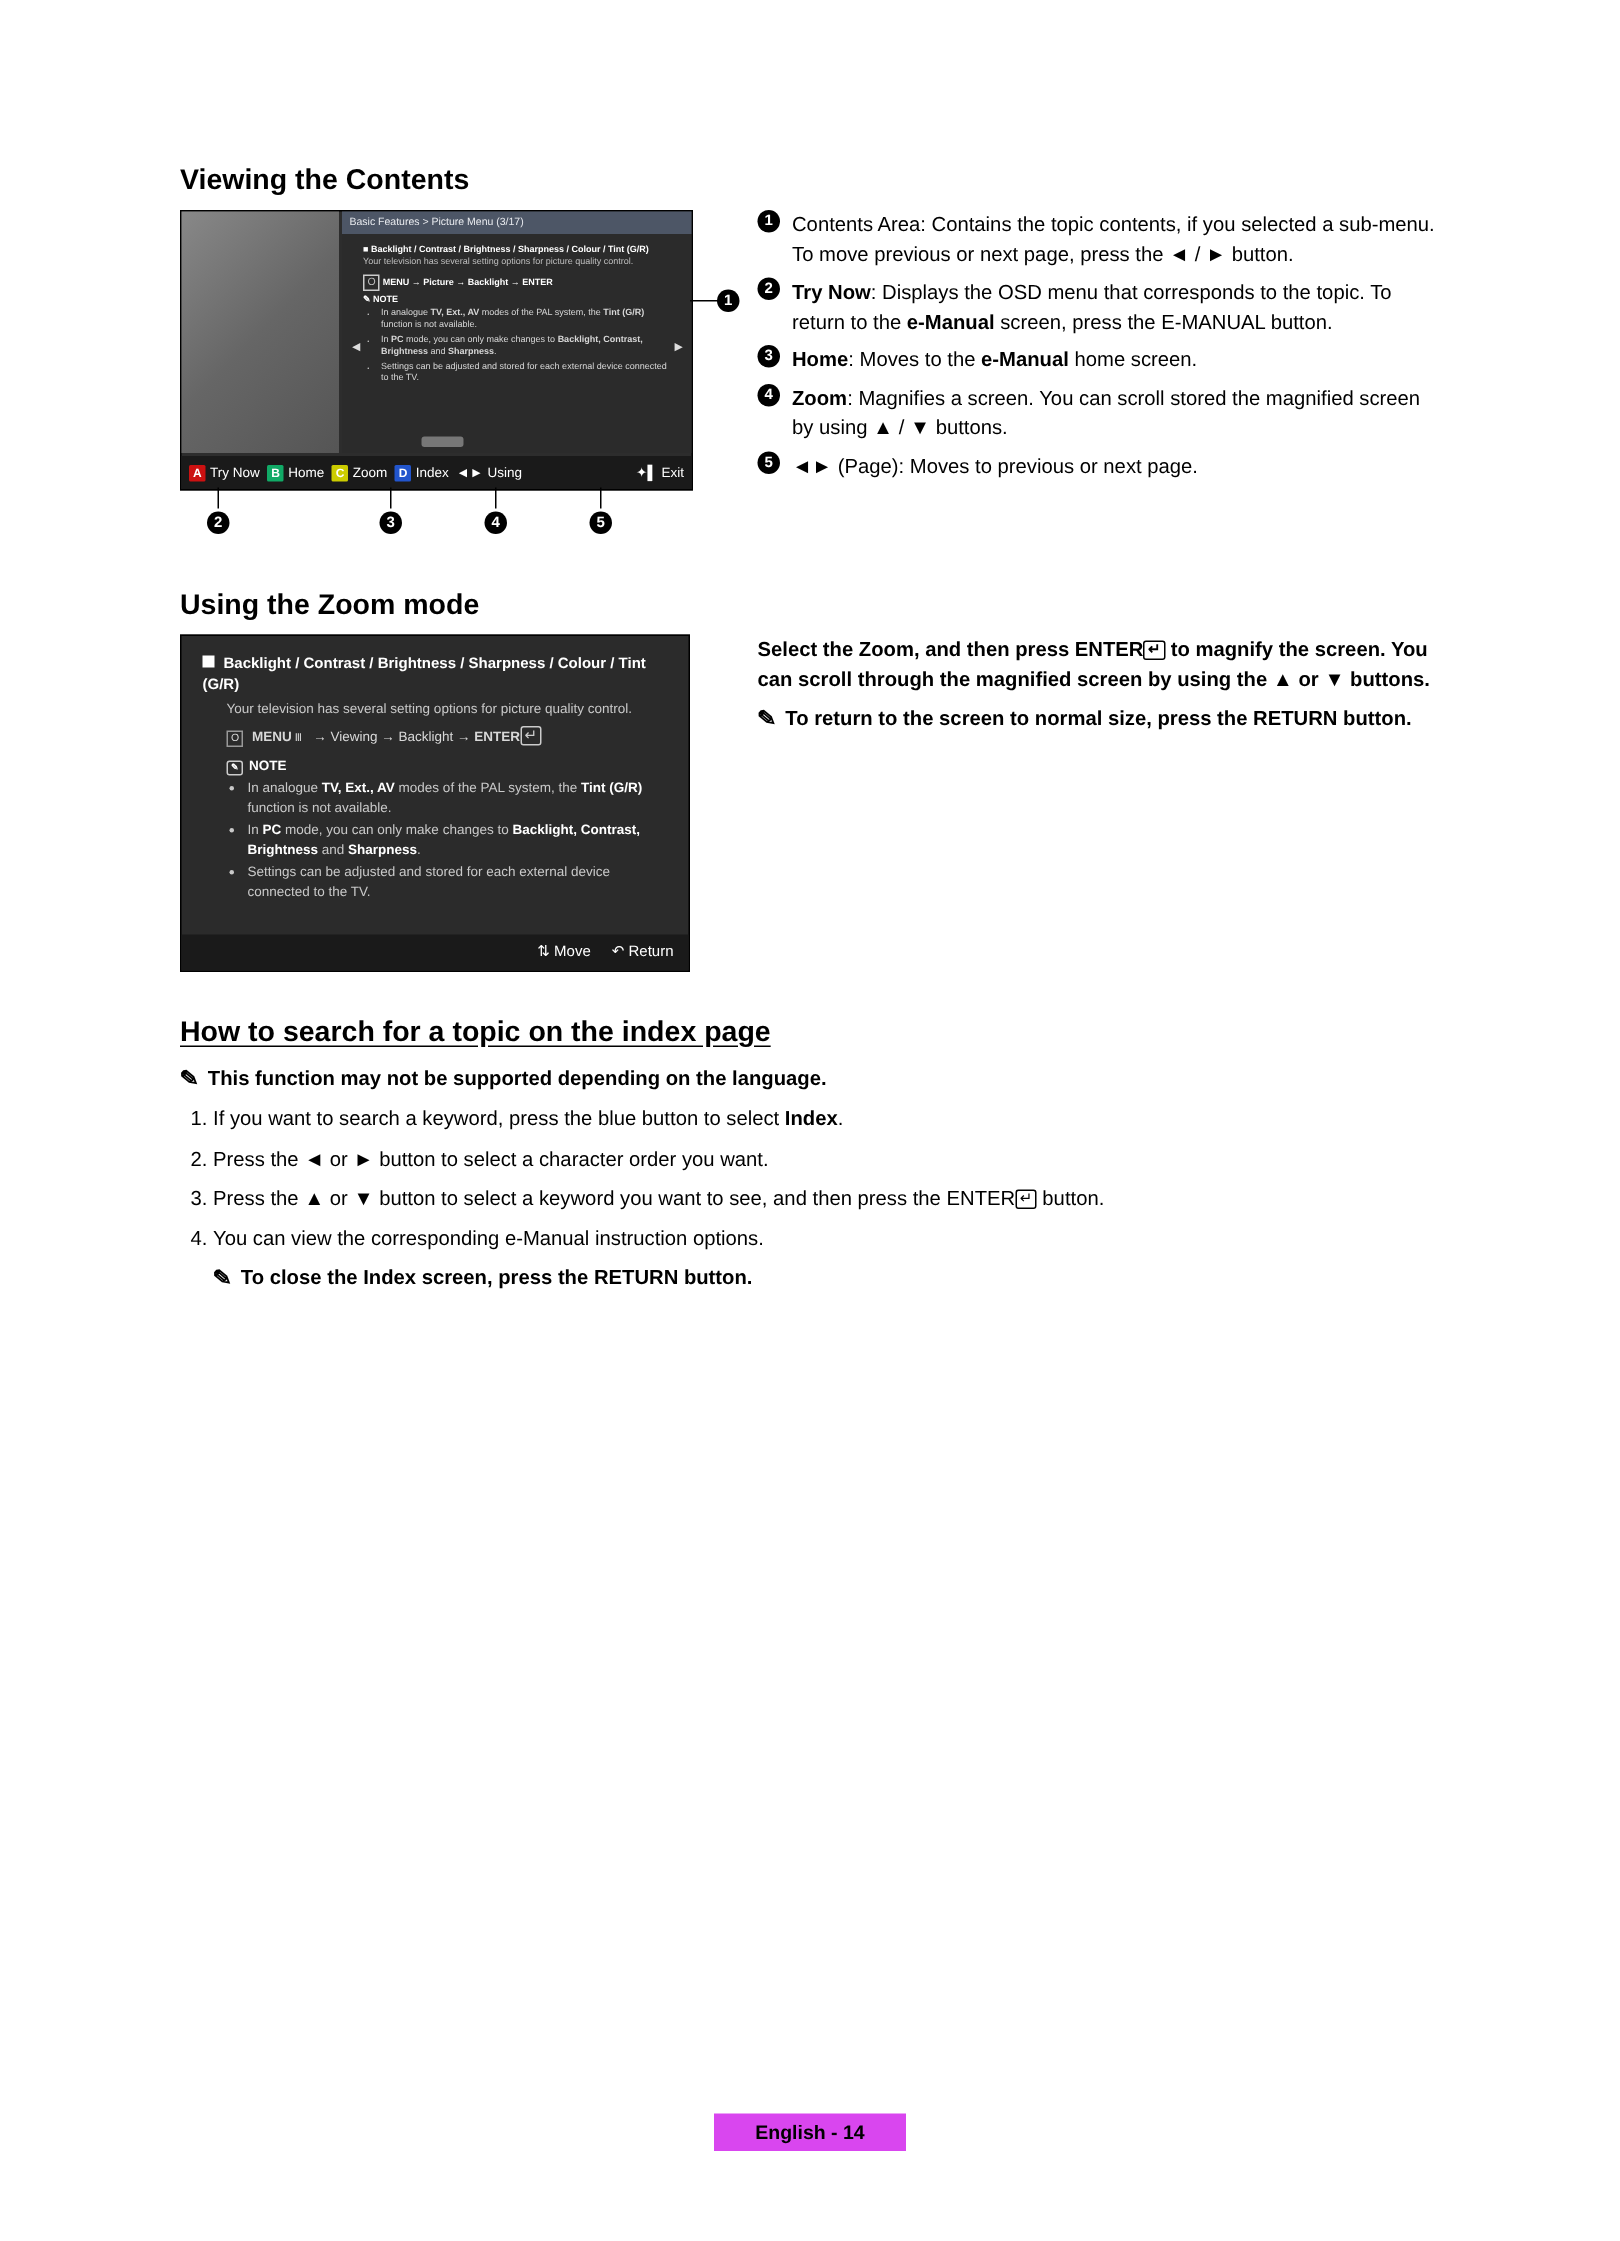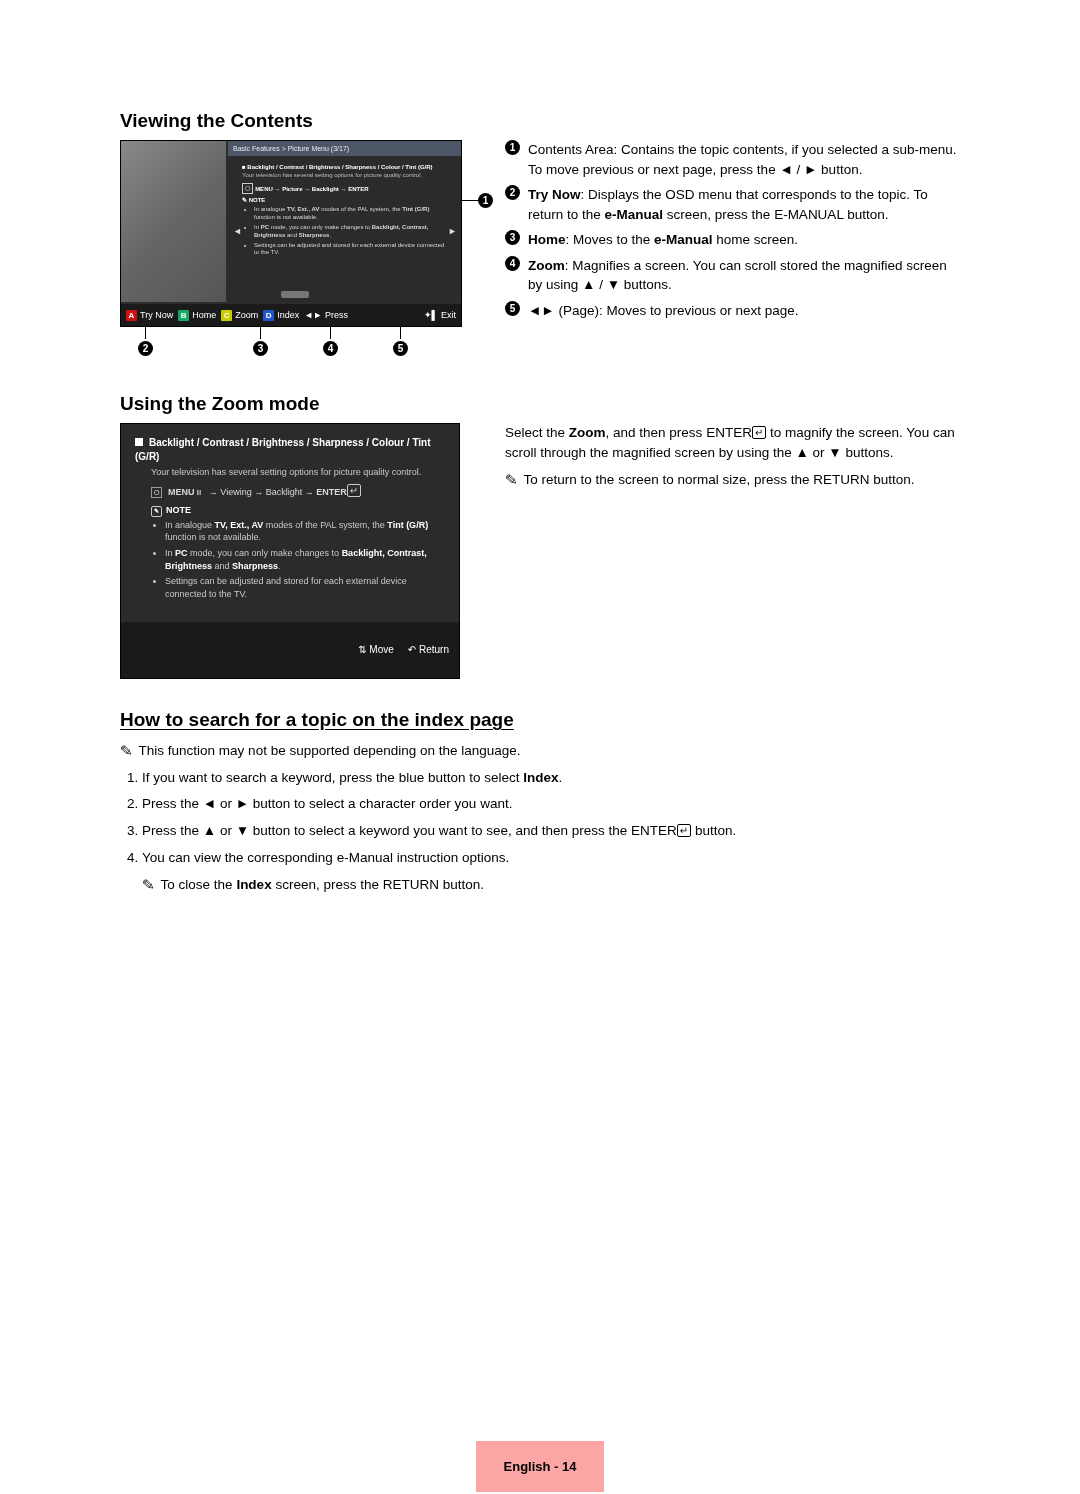--- a/index.html
+++ b/index.html
@@ -138,42 +138,42 @@
   .screenshot2 .note-head .nicon {
     display:inline-block; border:1px solid #ccc; border-radius:2px;
     font-size:6px; padding:0 2px; margin-right:4px;
   }
   .screenshot2 ul { margin:2px 0 22px 30px; padding:0; list-style:disc; color:#c9c9c9;}
   .screenshot2 ul li { margin-bottom:3px; }
   .screenshot2 ul li b, .screenshot2 ul li strong { color:#fff;}
   .ss2-footer {
     background:#1a1a1a; margin:14px -14px 0 -14px; height:24px;
     color:#fff; font-size:10px; display:flex; align-items:center;
-    justify-content:flex-end; padding:16px 10px; gap:14px;
+    justify-content:flex-end; padding:0 10px; gap:14px;
   }
 
   .note-icon {
     display:inline-block;
     transform: rotate(-5deg);
     font-size:15px; margin-right:6px; position:relative; top:1px;
   }
 
   ol.steps { padding-left:22px; margin:6px 0 0 0; }
   ol.steps > li { margin-bottom:7px; line-height:1.45; font-size:13.5px;}
   ol.steps ul { list-style:none; padding-left:0; margin:6px 0 0 0;}
-  .body-note { font-size:13.5px; line-height:1.5; margin-bottom:4px;}
+  .body-note { font-size:13.5px; line-height:1.5; margin-bottom:4px;font-weight:bold;}
 
   .page-footer {
     text-align:center;
     margin-top:540px;
     padding:5px 0;
   }
   .page-footer .bar {
-    display:inline-block; background:#fca5a5;
-    padding:18px 28px; font-weight:bold;
+    display:inline-block; background:#d946ef;
+    padding:5px 28px; font-weight:bold;
     font-size:13px;
   }
 
   .enter-icon {
     display:inline-block; border:1.3px solid #000; border-radius:2px;
     font-size:10px; line-height:11px; padding:0 2px; position:relative; top:-1px;
   }
   .menu-icon {
     display:inline-block; border:1.3px solid #ccc; font-size:7px; padding:0 2px;
   }
@@ -217,21 +217,21 @@
           <span class="grp">
               <span class="btn-key btn-c">C</span>
               <span>Zoom</span>
             </span>
           <span class="grp">
               <span class="btn-key btn-d">D</span>
               <span>Index</span>
             </span>
           <span class="grp">
               <span>◄►</span>
-              <span>Press</span>
+              <span>Using</span>
             </span>
           <span class="grp" style="margin-left:auto;">
               <span>✦▌</span>
               <span>Exit</span>
             </span>
         </div>
       </div>
 
       <div style="position:absolute; top:60px; left:340px; width:20px; height:1px; background:#000;"></div>
       <span class="callout-num cl-abs" style="top:53px; left:358px;">1</span>

